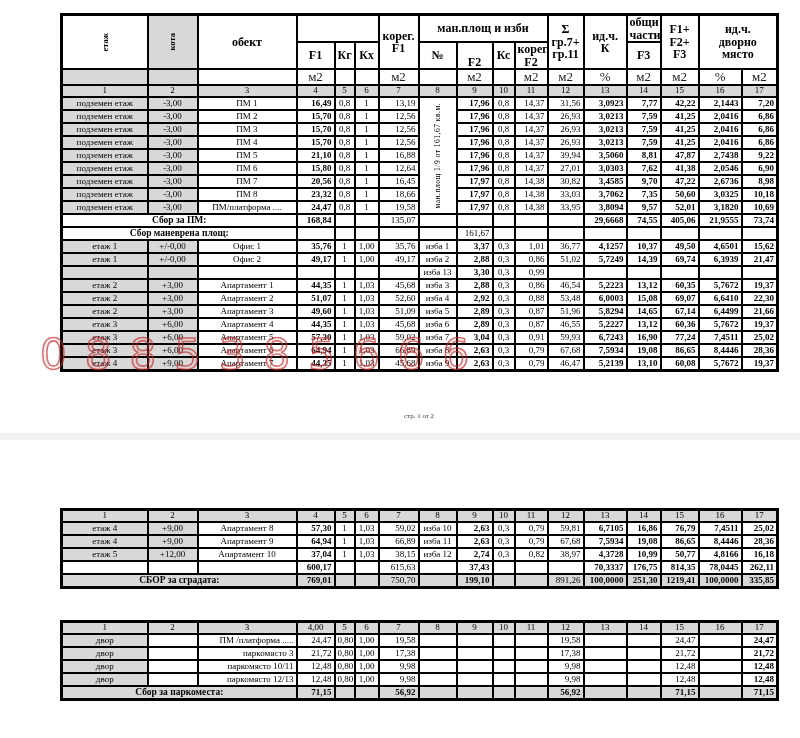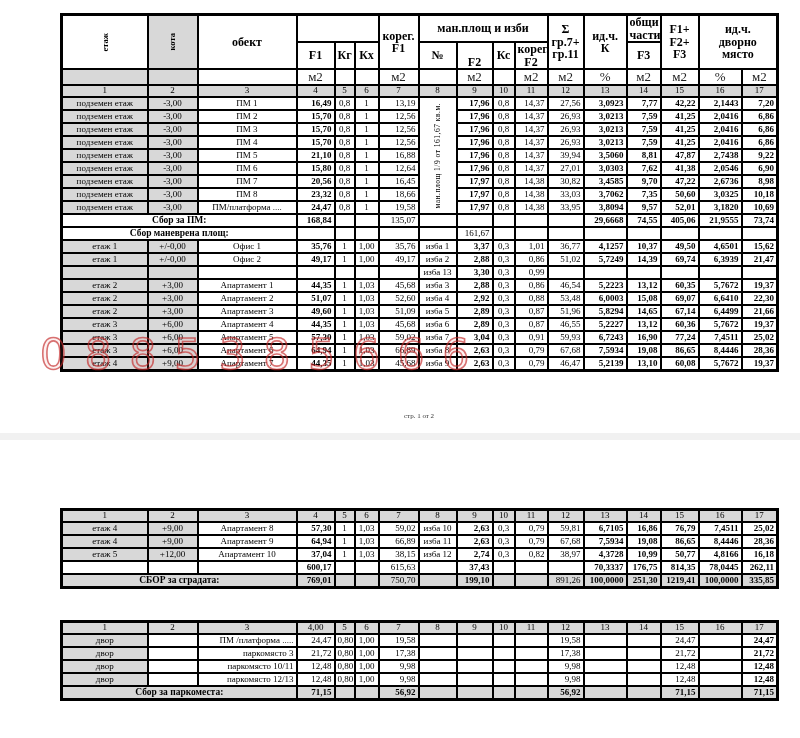--- a/index.html
+++ b/index.html
@@ -142,21 +142,21 @@
           <td class="r b">16,49</td>
           <td class="c">0,8</td>
           <td class="c">1</td>
           <td class="r">13,19</td>
           <td class="c vnote" rowspan="9">
             <div class="vert">ман.площ 1/9 от 161,67 кв.м.</div>
           </td>
           <td class="r b">17,96</td>
           <td class="c">0,8</td>
           <td class="r">14,37</td>
-          <td class="r">27,56</td>
+          <td class="r">31,56</td>
           <td class="r b">3,0923</td>
           <td class="r b">7,77</td>
           <td class="r b">42,22</td>
           <td class="r b">2,1443</td>
           <td class="r b">7,20</td>
         </tr>
         <tr>
           <td class="c g">подземен етаж</td>
           <td class="c g">-3,00</td>
           <td class="c">ПМ 2</td>

